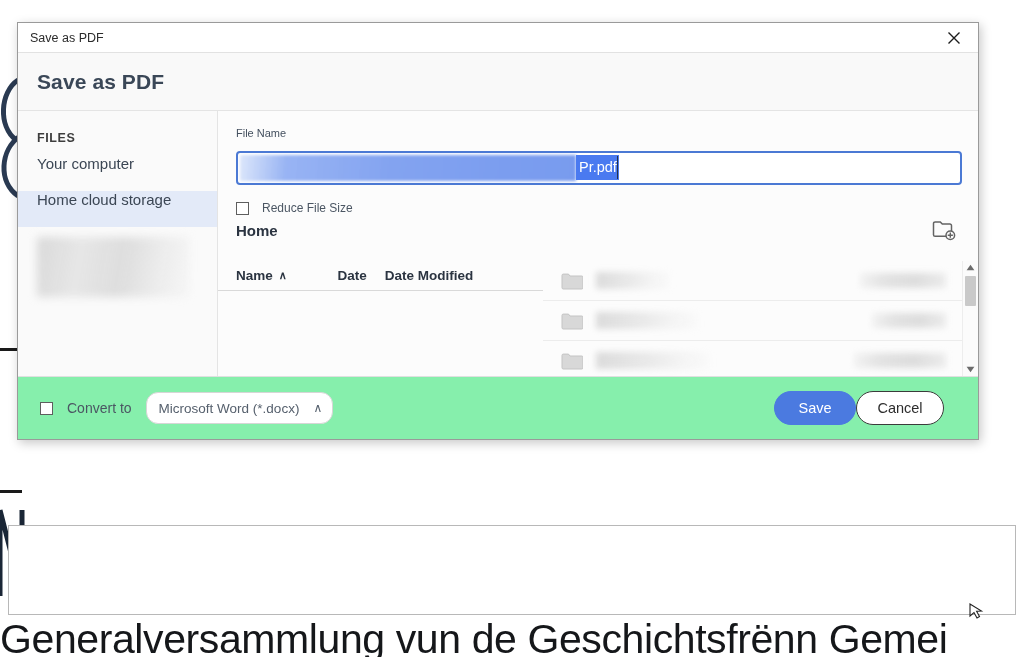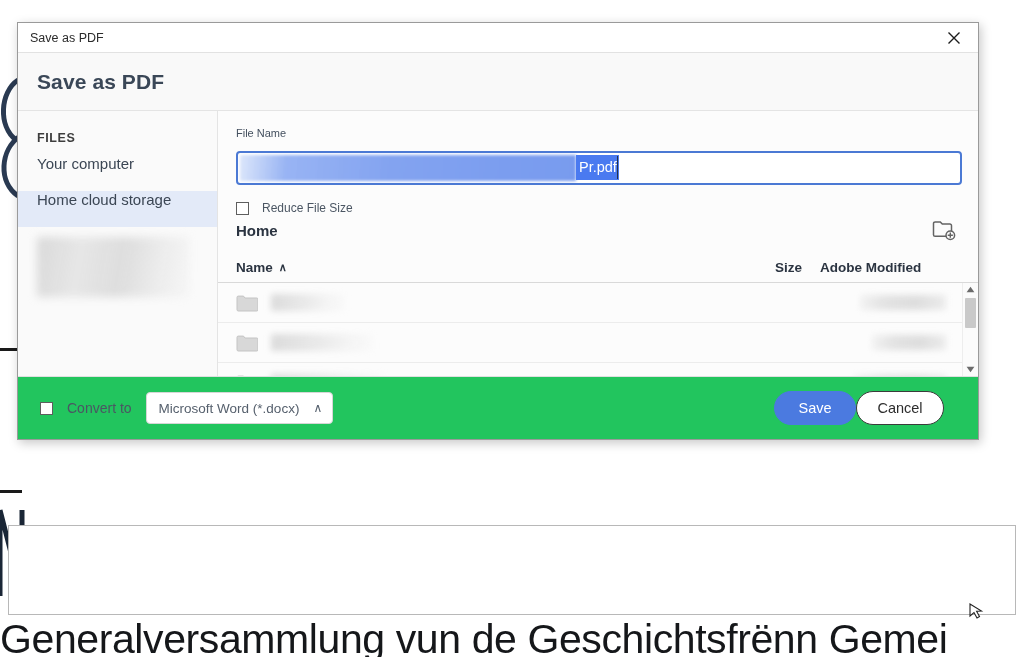--- a/index.html
+++ b/index.html
@@ -283,22 +283,22 @@
     align-items: center;
     justify-content: center;
     cursor: pointer;
   }
 
   
   #table-wrap {
     flex: 1 1 auto;
     min-height: 0;
     display: flex;
-    flex-direction: column;
-    margin-top: 8px;
+    flex-direction: row;
+    margin-top: 16px;
   }
   #table-header {
     display: flex;
     align-items: center;
     height: 30px;
     border-bottom: 1px solid #d9d9d9;
     padding: 0 18px 0 18px;
     box-sizing: border-box;
     flex: 0 0 30px;
   }
@@ -393,42 +393,42 @@
     height: 30px;
     background: #c9c9c9;
     border-radius: 1px;
     cursor: pointer;
   }
 
   
   #dialog-footer {
     flex: 0 0 63px;
     border-top: 1px solid #e0e0e0;
-    background: #22c55e;
+    background: #86efac;
     display: flex;
     align-items: center;
     padding: 0 20px 0 22px;
     box-sizing: border-box;
   }
   #convert-checkbox-row {
     display: flex;
     align-items: center;
     cursor: pointer;
   }
   #convert-label {
     font-size: 14px;
     color: #4b5663;
     margin-left: 14px;
   }
   #convert-select {
     margin-left: 14px;
     height: 32px;
     min-width: 175px;
     border: 1px solid #d6d6d6;
-    border-radius: 4px;
+    border-radius: 12px;
     background: #ffffff;
     display: flex;
     align-items: center;
     justify-content: space-between;
     padding: 0 10px 0 12px;
     box-sizing: border-box;
     cursor: pointer;
   }
   #convert-select-value {
     font-size: 13.5px;
@@ -549,24 +549,24 @@
         </div>
       </div>
 
       <div id="table-wrap">
         <div id="table-header">
           <div class="th" id="th-name">
             <span>Name</span>
             <span id="sort-caret">∧</span>
           </div>
           <div class="th" id="th-size">
-            <span>Size</span>
+            <span>Date</span>
           </div>
           <div class="th" id="th-date">
-            <span>Adobe Modified</span>
+            <span>Date Modified</span>
           </div>
         </div>
 
         <div id="file-list">
 
           <div class="file-row">
               <span class="row-folder-icon">
                 <svg width="22" height="18" viewBox="0 0 22 18">
                   <path d="M1 3.4 a1.3 1.3 0 0 1 1.3 -1.3 h5.2 l1.5 1.9 h11.7 a1.3 1.3 0 0 1 1.3 1.3 v10.4 a1.3 1.3 0 0 1 -1.3 1.3 h-18.4 a1.3 1.3 0 0 1 -1.3 -1.3 z" fill="#d8d8d8" stroke="#c4c4c4" stroke-width="1"></path>
                 </svg>

